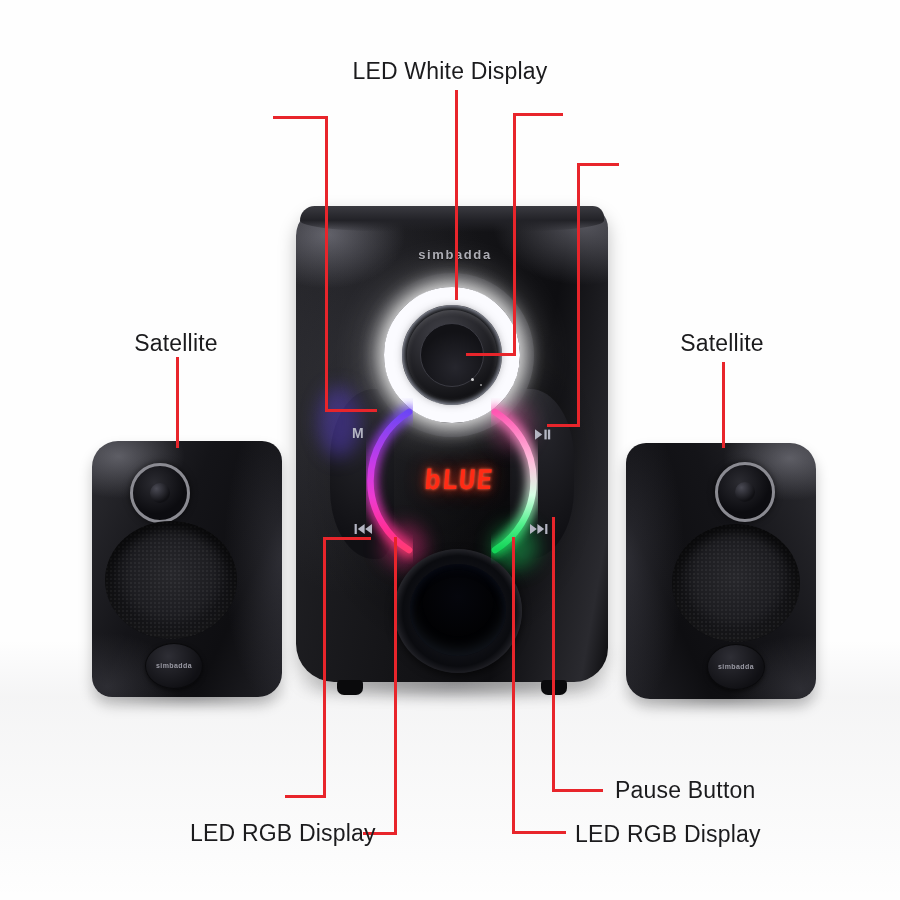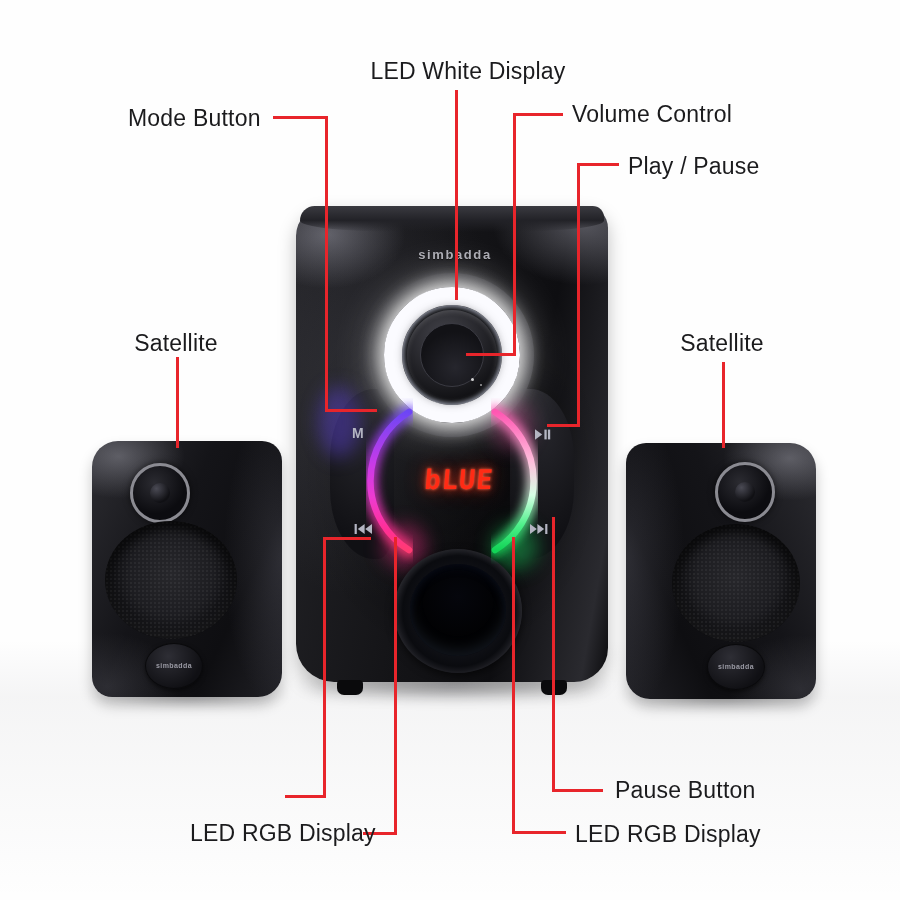--- a/index.html
+++ b/index.html
@@ -202,22 +202,19 @@
   <div class="ln" style="left:285px;top:795px;width:41px;height:3px;"></div>
   <div class="ln" style="left:323px;top:537px;width:3px;height:261px;"></div>
   <div class="ln" style="left:323px;top:537px;width:48px;height:3px;"></div>
   <div class="ln" style="left:363px;top:832px;width:34px;height:3px;"></div>
   <div class="ln" style="left:394px;top:537px;width:3px;height:298px;"></div>
   <div class="ln" style="left:512px;top:537px;width:3px;height:297px;"></div>
   <div class="ln" style="left:512px;top:831px;width:54px;height:3px;"></div>
   <div class="ln" style="left:552px;top:517px;width:3px;height:275px;"></div>
   <div class="ln" style="left:552px;top:789px;width:51px;height:3px;"></div>
 
-  <div class="lbl ctr" style="left:348px;top:58px;width:240px;">LED White Display</div>
-  <div class="lbl" style="left:128px;top:105px;">Mode Button</div>
-  <div class="lbl" style="left:572px;top:101px;">Volume Control</div>
-  <div class="lbl" style="left:628px;top:153px;">Play / Pause</div>
+  <div class="lbl ctr" style="left:330px;top:58px;width:240px;">LED White Display</div>
   <div class="lbl ctr" style="left:106px;top:330px;width:140px;">Satellite</div>
   <div class="lbl ctr" style="left:652px;top:330px;width:140px;">Satellite</div>
   <div class="lbl" style="left:190px;top:820px;">LED RGB Display</div>
   <div class="lbl" style="left:615px;top:777px;">Pause Button</div>
   <div class="lbl" style="left:575px;top:821px;">LED RGB Display</div>
 </div>
 
 </body></html>

